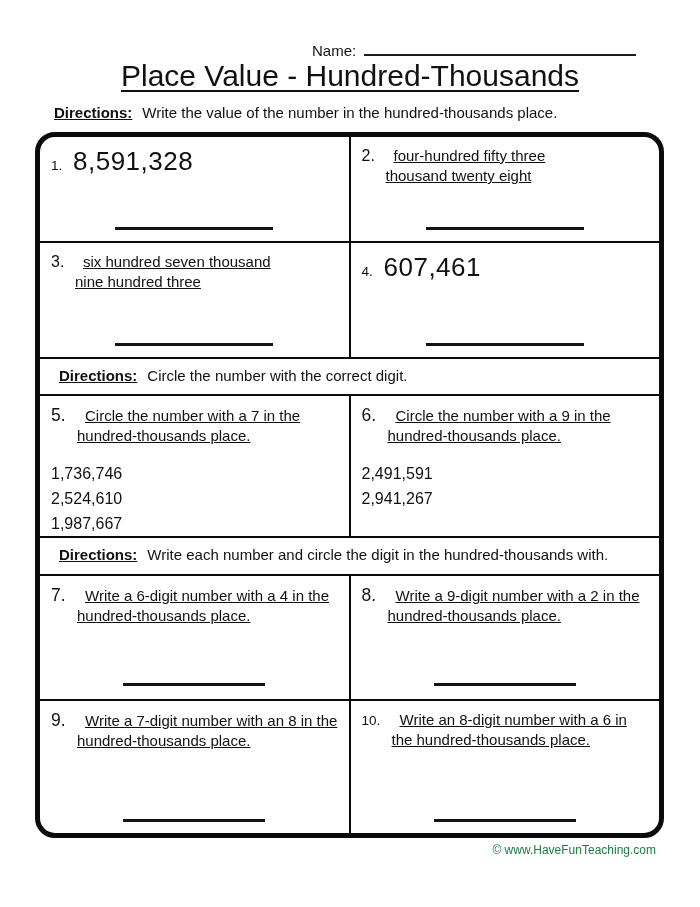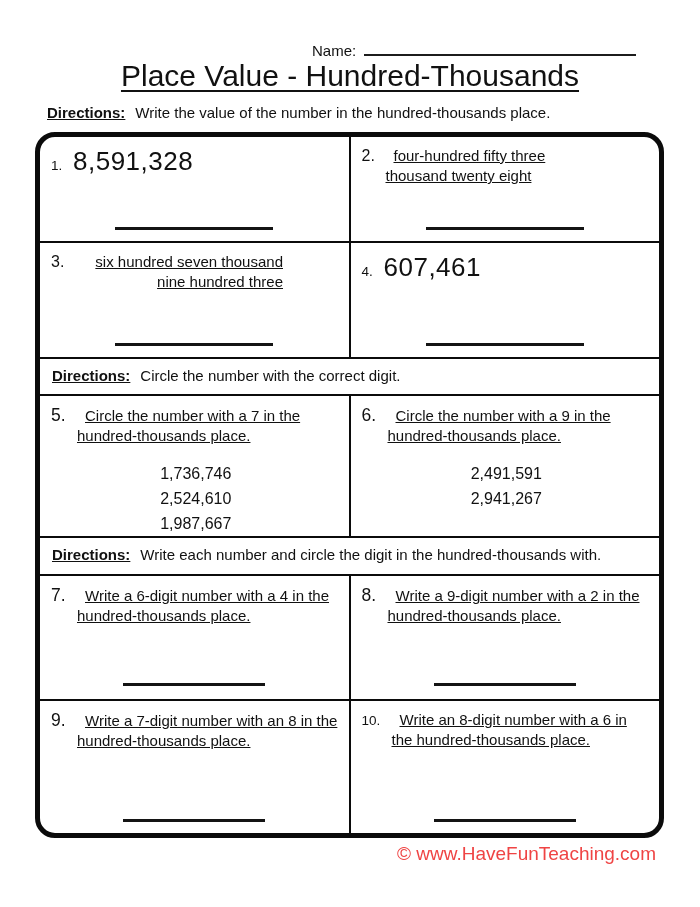--- a/index.html
+++ b/index.html
@@ -20,21 +20,21 @@
   }
   .title {
     position:absolute; top:55px; left:0; right:0;
     margin:4px; text-align:center;
     font-size:30px; font-weight:500; letter-spacing:0;
   }
   .title span { text-decoration:underline; text-decoration-thickness:2px; text-underline-offset:4px; }
 
   .directions-line { font-size:15px; }
   .directions-top { position:absolute; top:104px; left:47px; right:40px; }
-  .dir-label { font-weight:bold; text-decoration:underline; margin-right:10px; }
+  .dir-label { font-weight:bold; text-decoration:underline; margin-right:10px;margin-left:7px; }
 
   
   .sheet {
     position:absolute; left:35px; top:132px;
     width:629px; height:706px;
     border:5px solid #0b0b0b; border-radius:20px;
     box-sizing:border-box;
     display:flex; flex-direction:column;
     overflow:hidden;
     background:#ffffff;
@@ -47,38 +47,38 @@
 
   .prob { display:flex; align-items:baseline; }
   .pnum { flex:0 0 24px; font-size:16px; }
   .pnum-sm { font-size:13.5px; flex-basis:22px; }
   .pnum-lg { font-size:17.5px; flex-basis:26px; }
   .pnum-xs { font-size:13.5px; flex-basis:30px; }
 
   .pval-big { font-size:26px; letter-spacing:0.5px; }
   .ptext { font-size:15px; line-height:20px; text-indent:8px;text-decoration:underline; }
   .w-words2 { max-width:182px; }
-  .w-words3 { max-width:208px;text-align:right; }
+  .w-words3 { max-width:208px; }
   .w-circle { max-width:238px; }
   .w-write  { max-width:263px; }
 
-  .choices { margin-top:15px; text-align:center; font-size:16px; line-height:25px; }
+  .choices { margin-top:15px; font-size:16px; line-height:25px; }
 
   .blank {
     position:absolute; left:50%; transform:translateX(-50%);
     height:0; border-bottom:3px solid #141414;
   }
   .blank-wide { width:158px; bottom:11px; }
   .blank-mid  { width:142px; bottom:13px; }
   .blank-low  { width:142px; bottom:11px; }
 
   
   .footer {
     position:absolute; top:843px; right:44px;
-    font-size:19px; color:#ef4444;
+    font-size:12px; color:#15803d;
   }
 </style>
 </head>
 <body>
 
 <div class="page">
 
   <div class="name-row">
     <span>Name:</span><span class="name-line"></span>
   </div>

